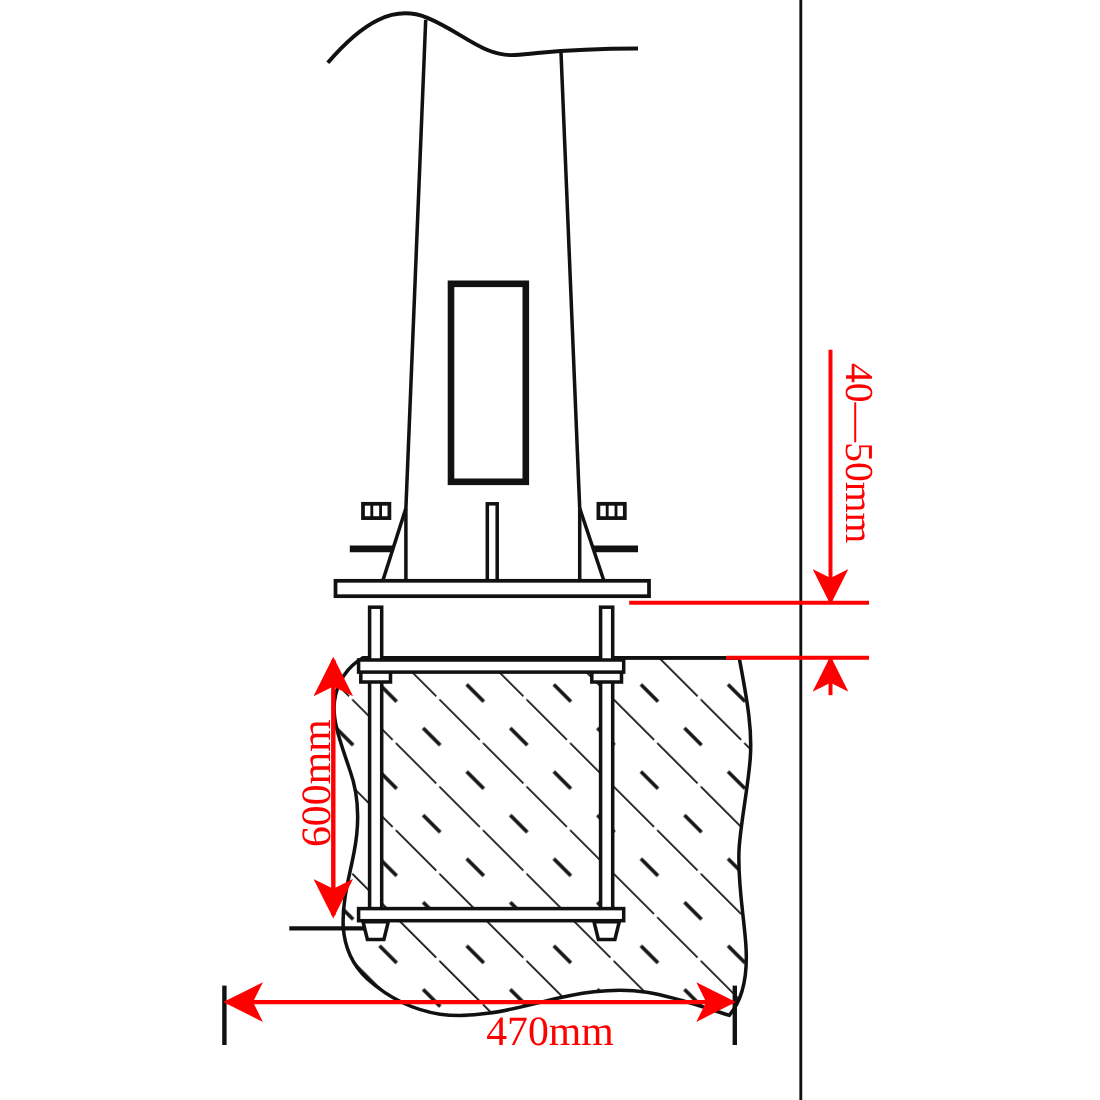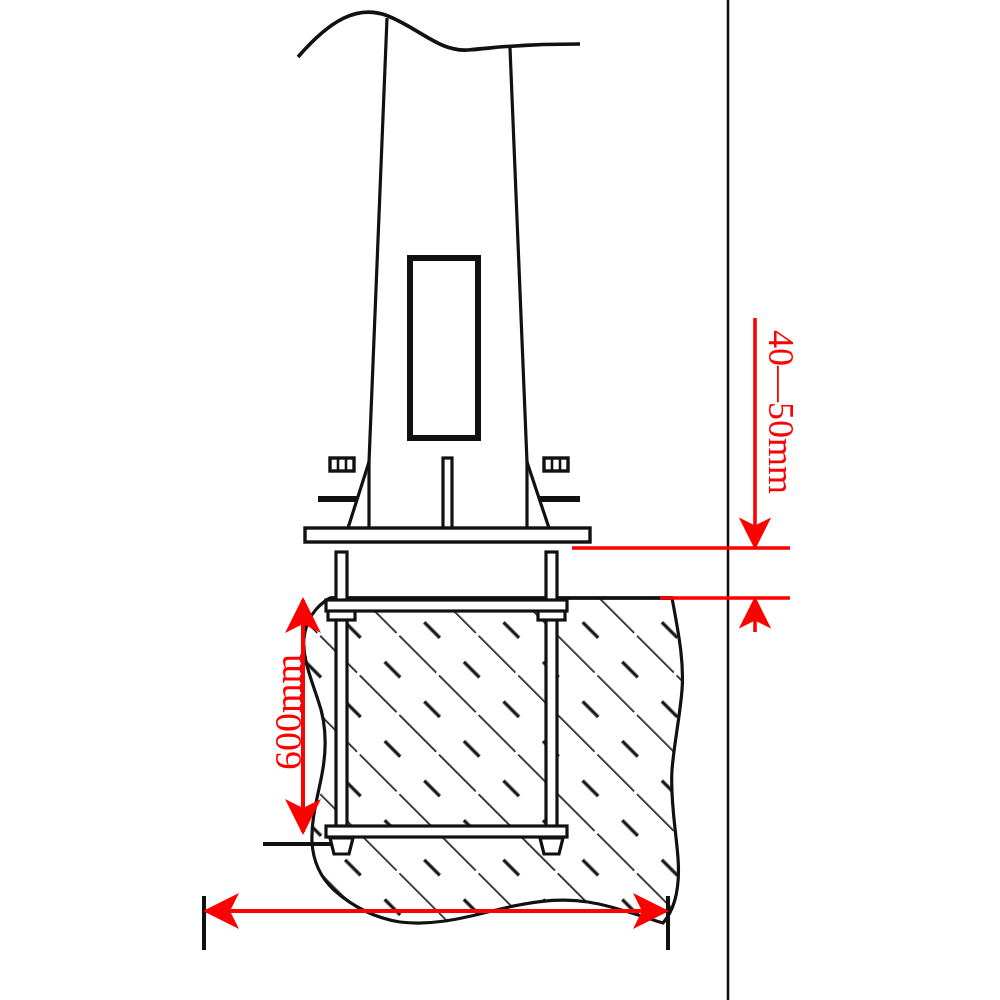--- a/index.html
+++ b/index.html
@@ -210,14 +210,15 @@
 
       <line x1="206" y1="911" x2="666" y2="911" stroke="#ff0000" stroke-width="4" marker-start="url(#arrowStart)" marker-end="url(#arrowEnd)"></line>
     </g>
 
   </svg>
 
   <div class="dim-label" id="label-gap">40—50mm</div>
 
   <div class="dim-label" id="label-depth">600mm</div>
 
+  <div class="dim-label" id="label-width">470mm</div>
 
 </div>
 
 </body></html>

